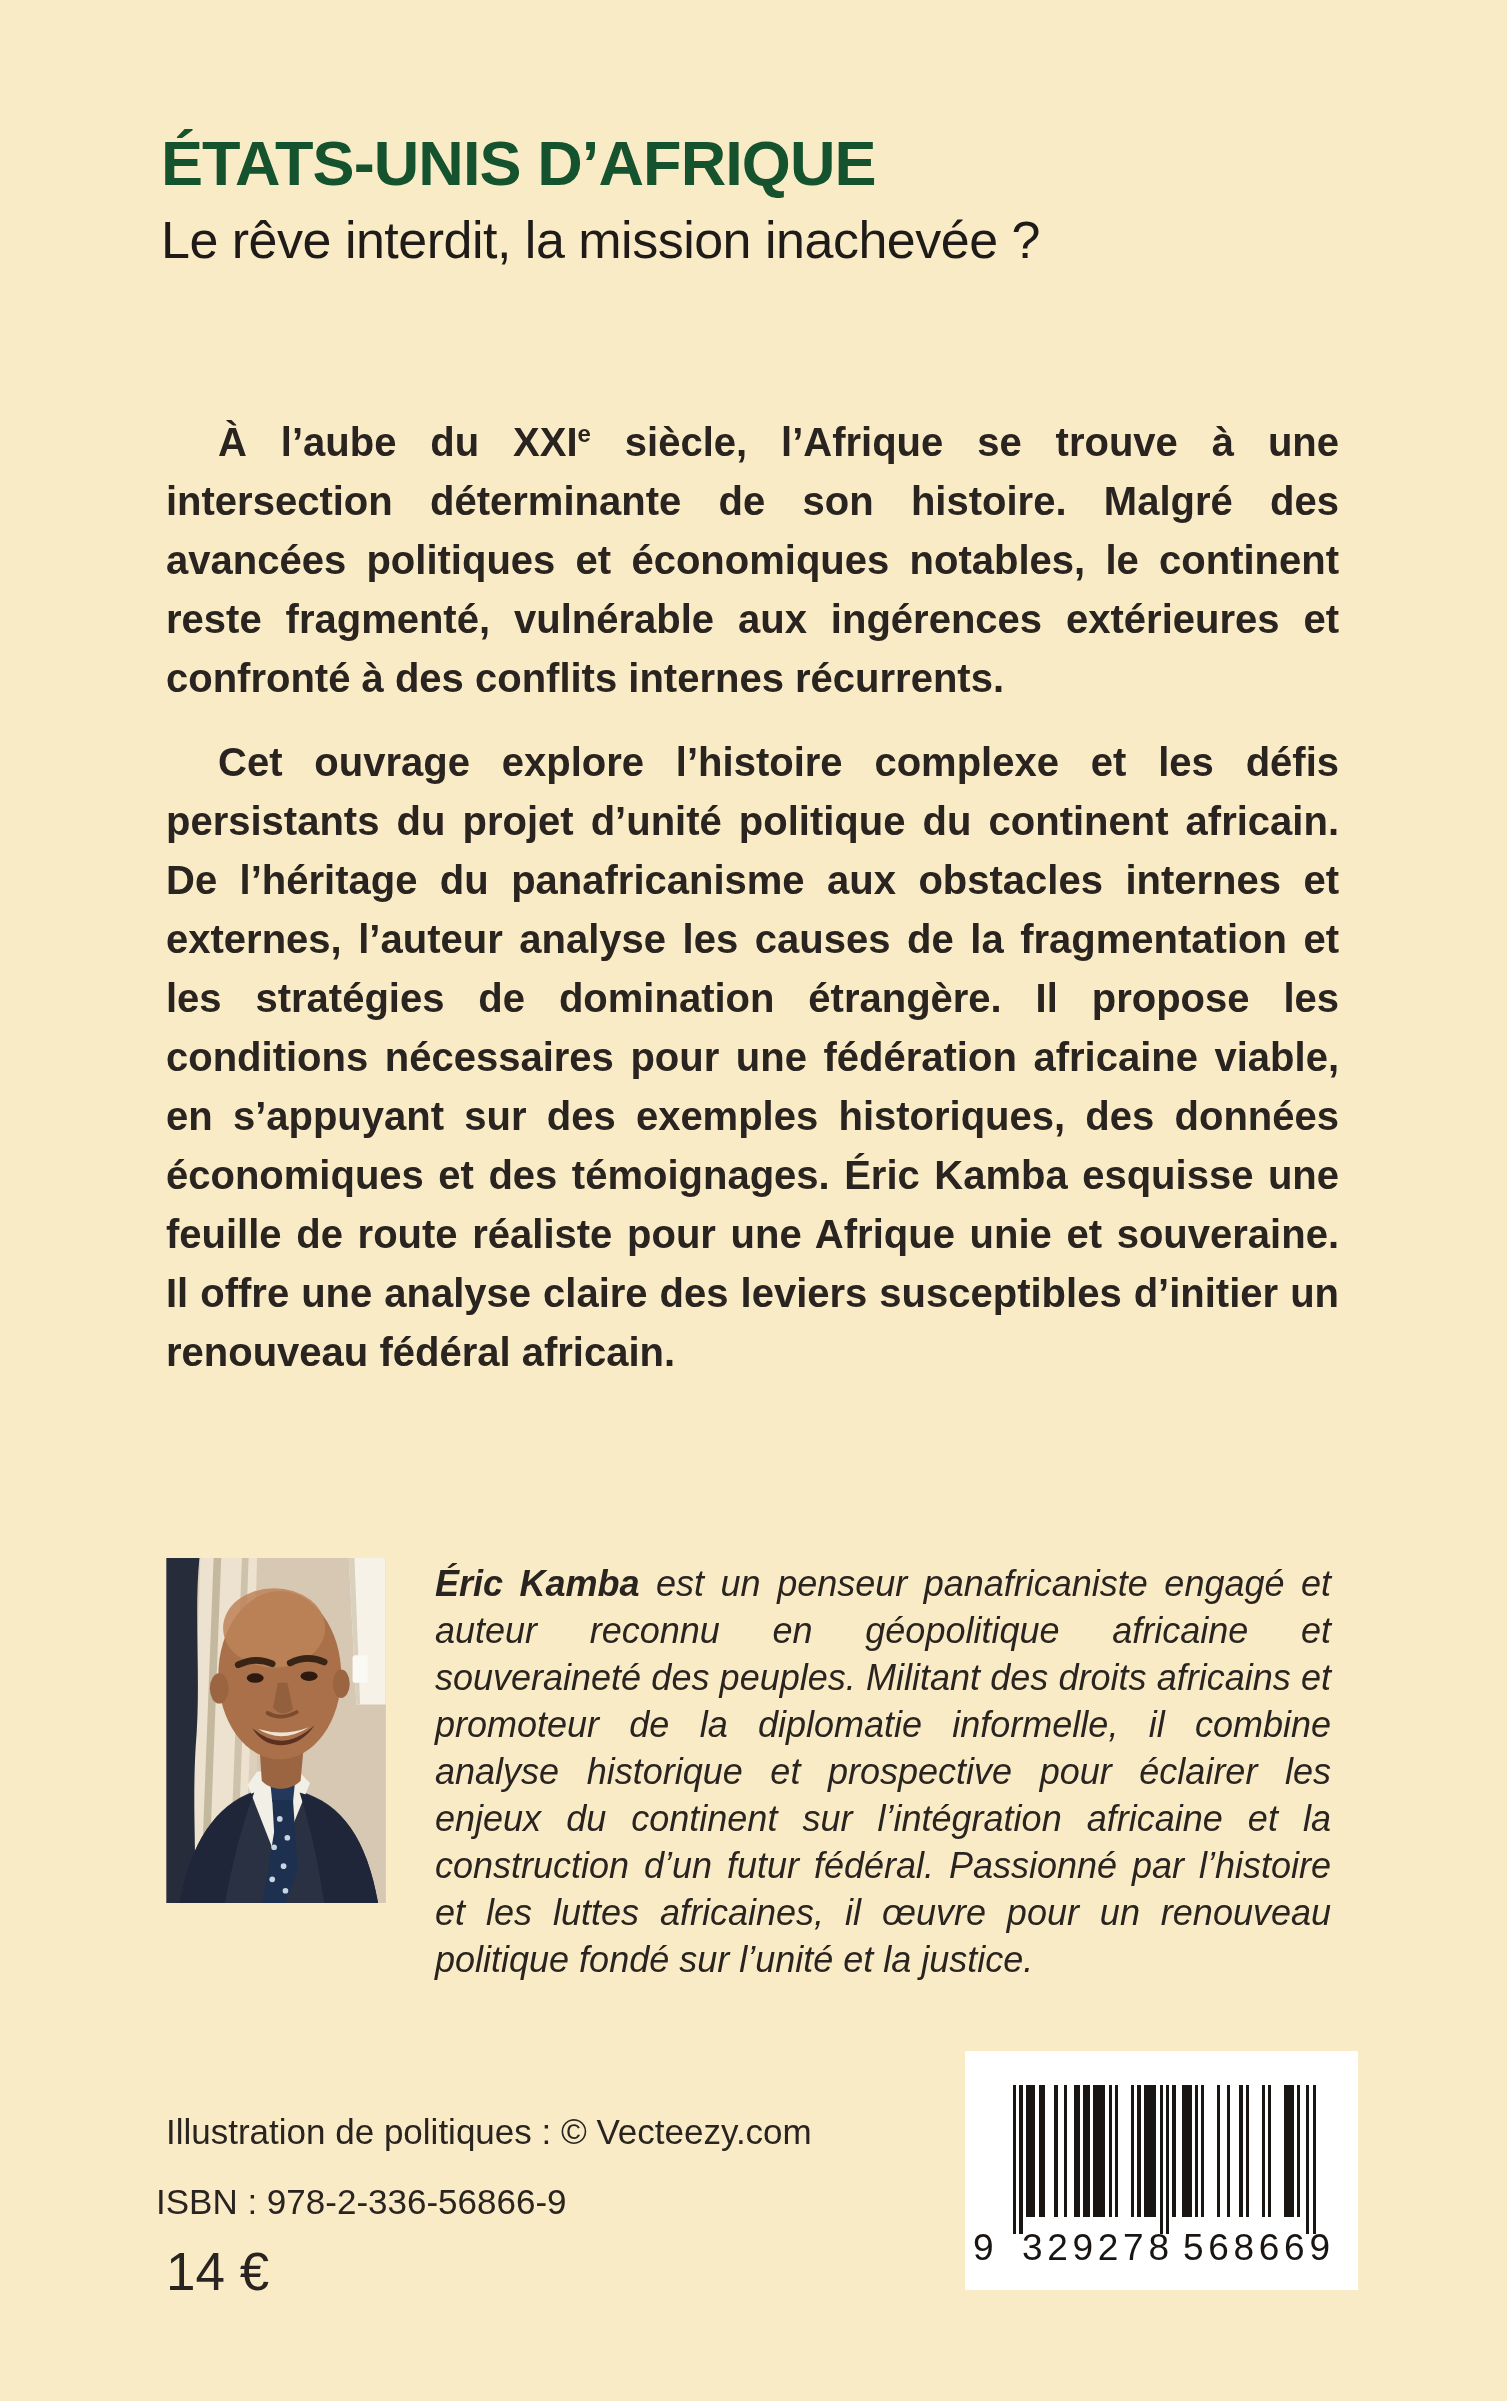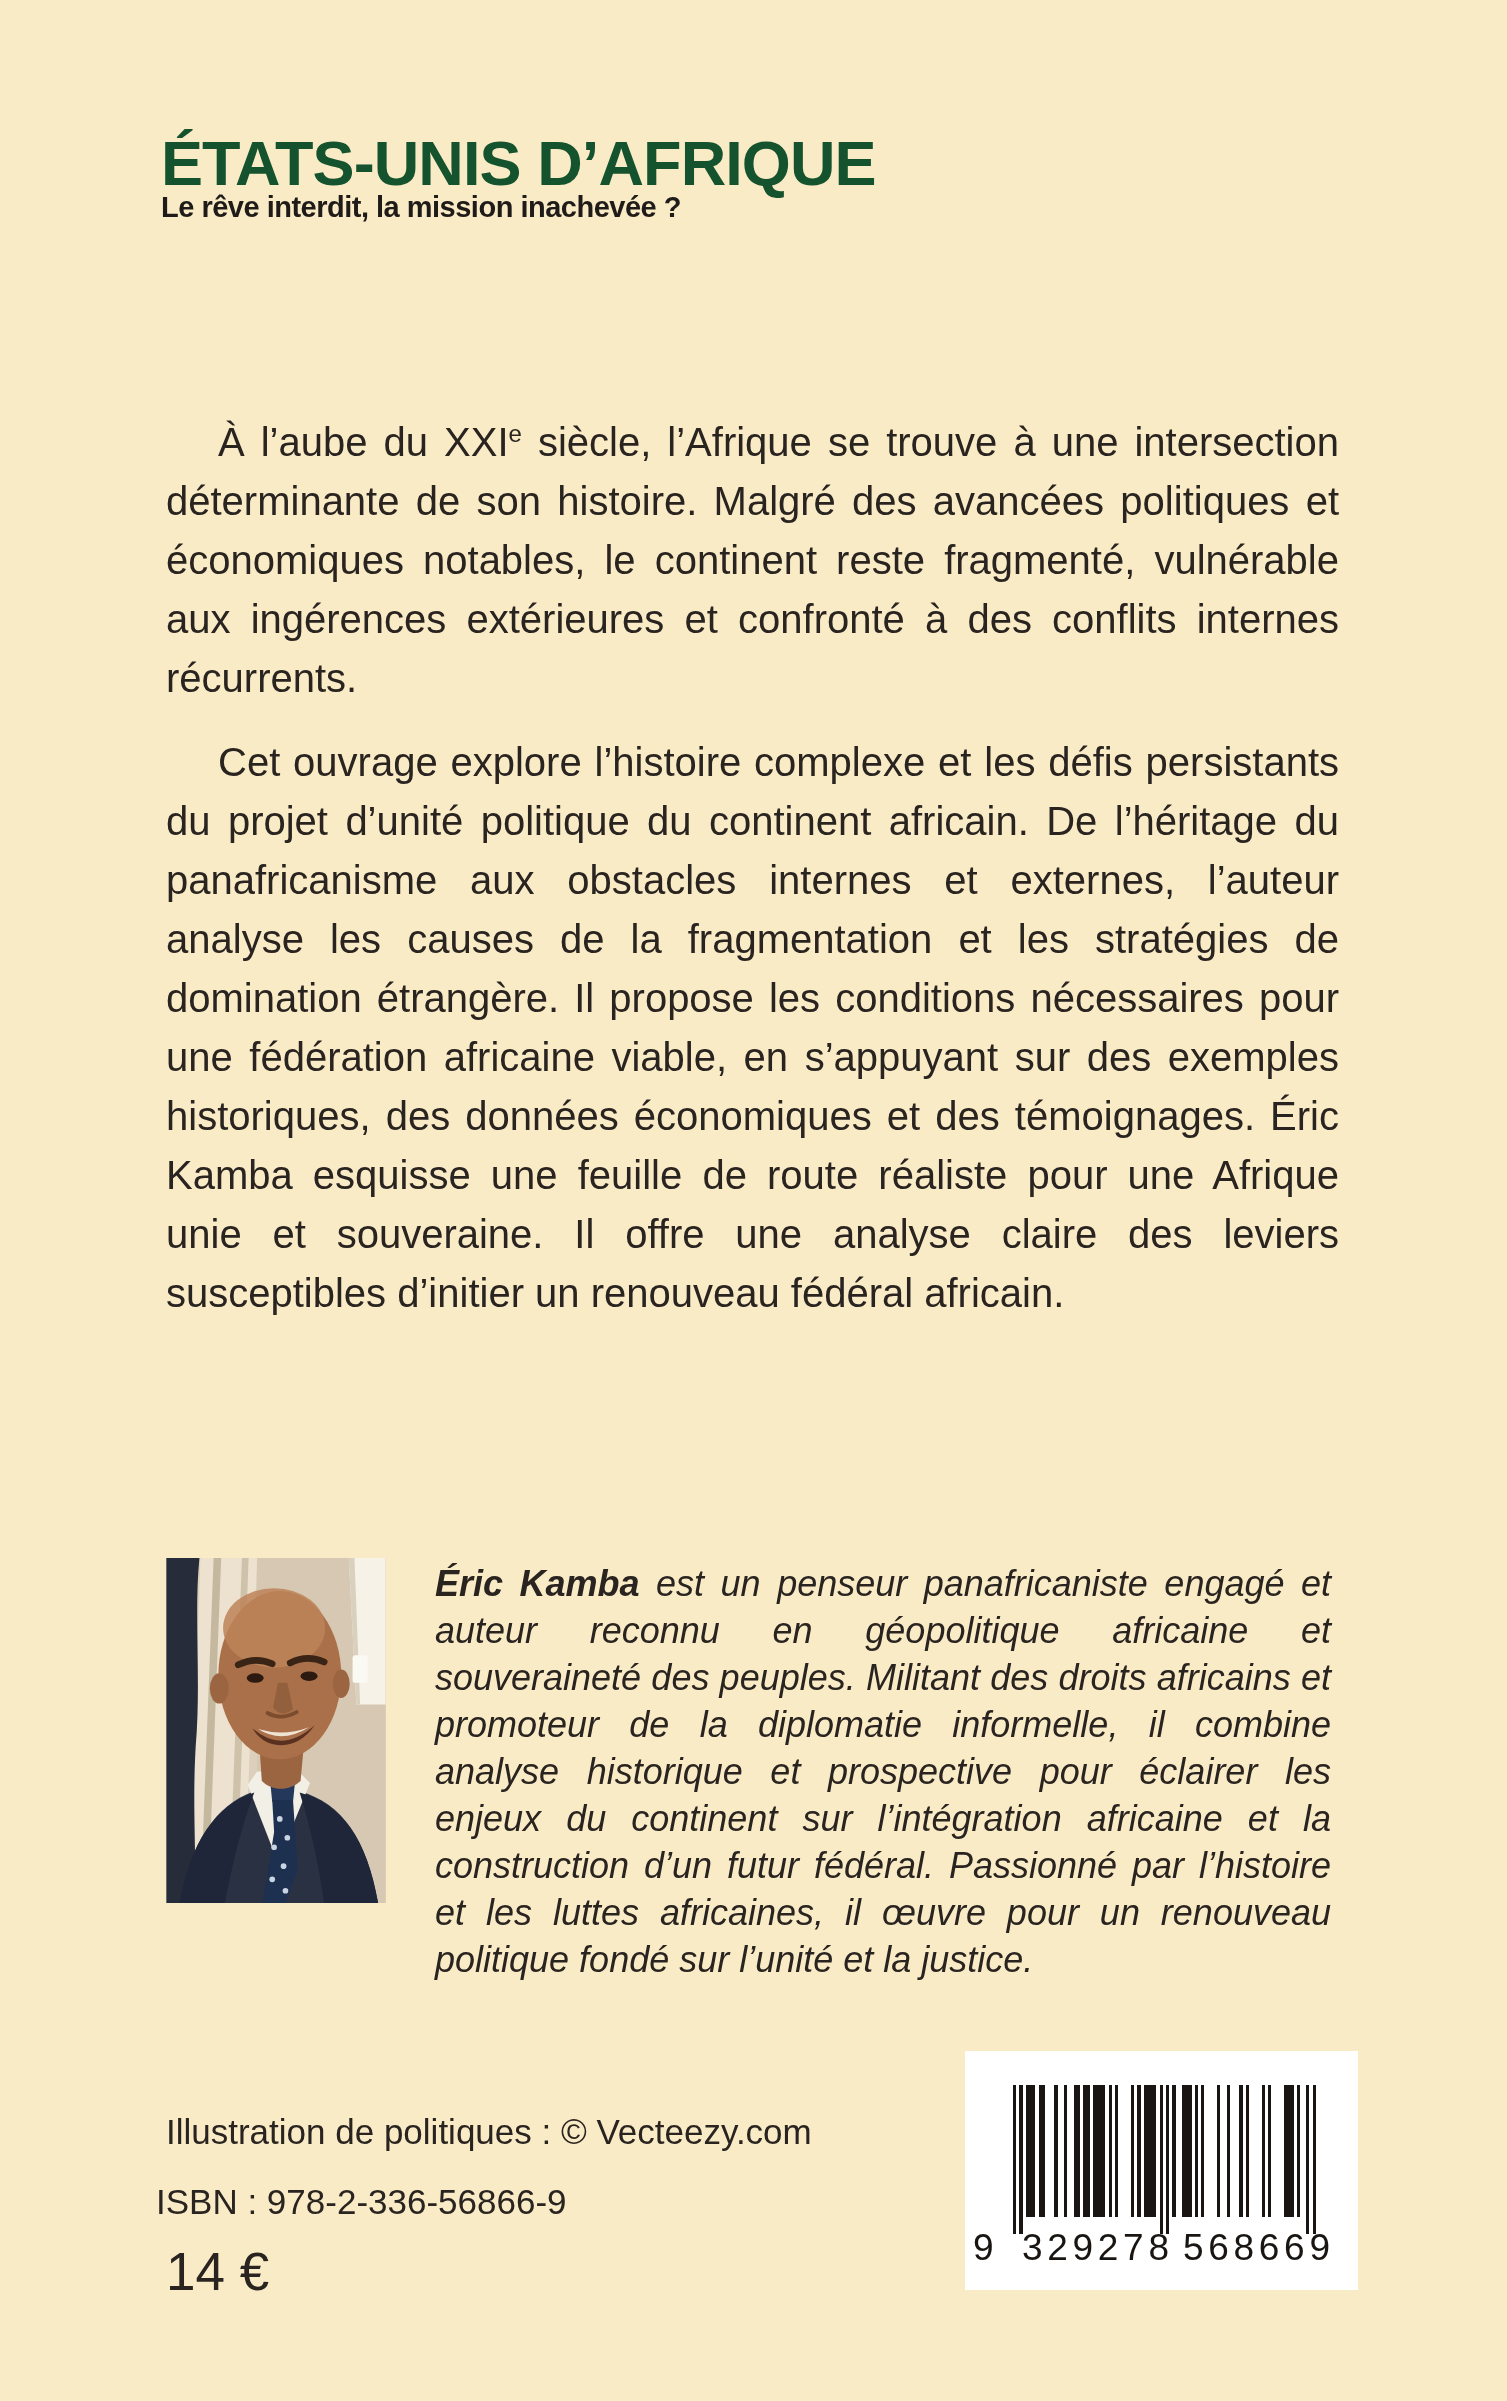--- a/index.html
+++ b/index.html
@@ -12,29 +12,29 @@
     overflow: hidden;
   }
   .title {
     position: absolute; left: 161px; top: 87px;
     font-size: 63px; font-weight: bold; line-height: 1.1;
     letter-spacing: -0.9px;
     color: #14532d;
   }
   .subtitle {
     position: absolute; left: 161px; top: 167px;
-    font-size: 29px; font-weight: bold; letter-spacing: -0.5px;
+    font-size: 52px; font-weight: normal; letter-spacing: -0.5px;
     color: #1F1B18;
   }
   .synopsis {
     position: absolute; left: 166px; top: 413px; width: 1173px;
     font-size: 40px; line-height: 59px;
     text-align: justify;
   }
-  .synopsis p { margin: 0 0 24.6px 0; text-indent: 52px; }
+  .synopsis p { margin: 0 0 24.6px 0; text-indent: 52px; font-weight: bold; }
   sup.ord { font-size: 60%; vertical-align: super; line-height: 0; }
   .bio {
     position: absolute; left: 166px; top: 1552px; width: 1173px;
     display: flex; gap: 41px; align-items: flex-start;
   }
   .photo-frame { flex: 0 0 220px; height: 345px; margin-top: 5.7px; }
   .bio-text {
     flex: 1; margin: 8px;
     font-size: 36px; line-height: 47px;
     font-style: italic; text-align: justify;

